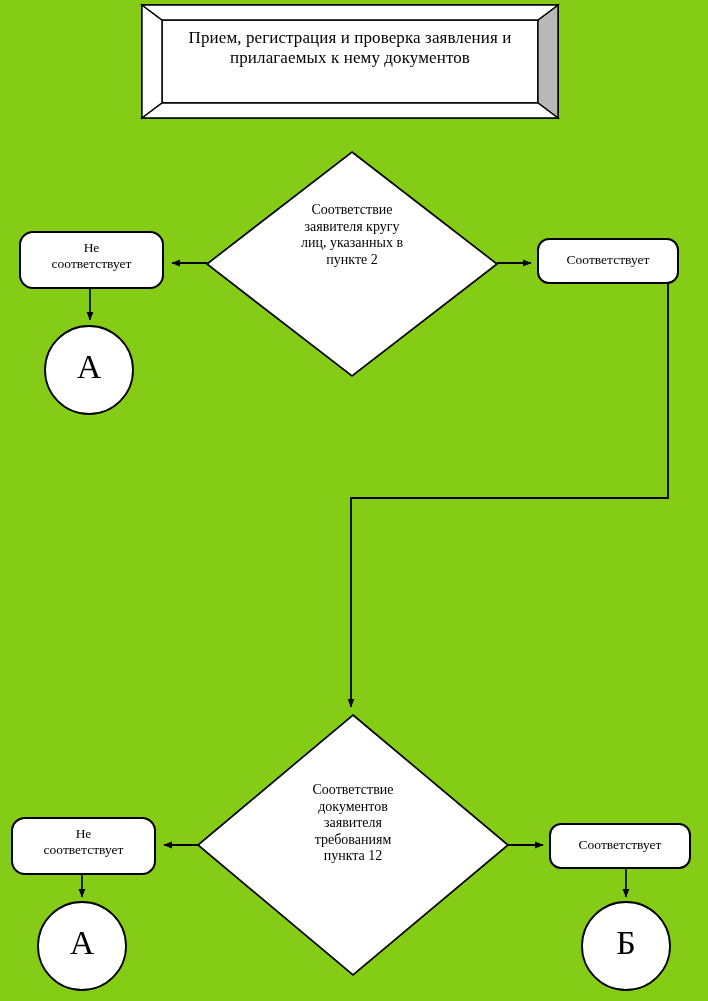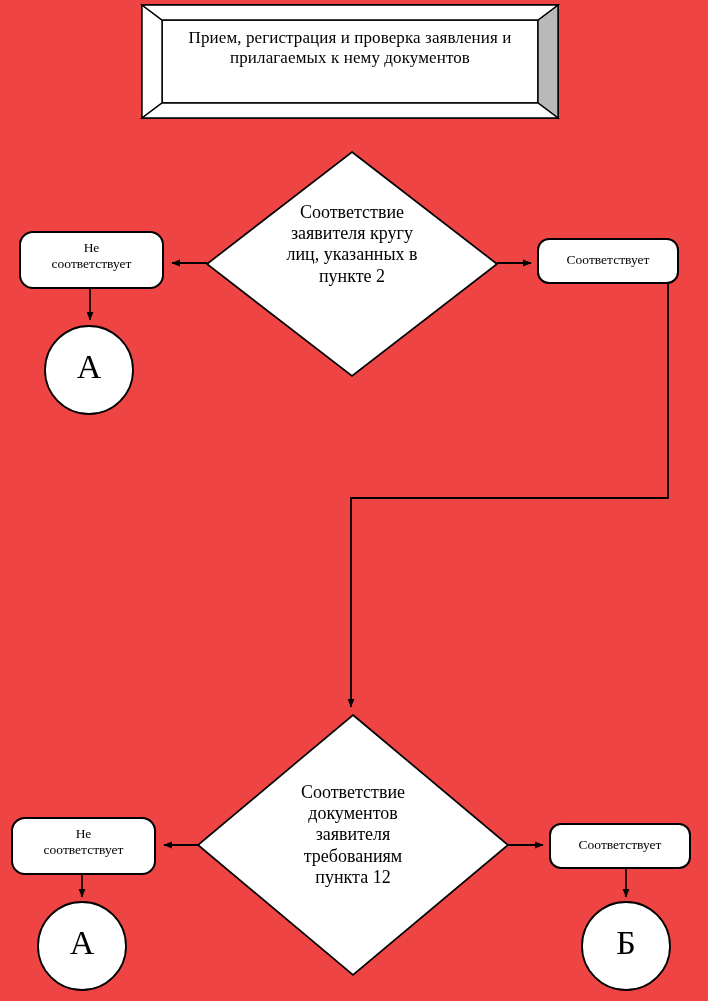--- a/index.html
+++ b/index.html
@@ -9,21 +9,21 @@
     background: #ffffff;
   }
   body {
     font-family: "Liberation Serif", "DejaVu Serif", serif;
     color: #000000;
   }
   #canvas {
     position: relative;
     width: 708px;
     height: 1001px;
-    background: #ef4444;
+    background: #84cc16;
     overflow: hidden;
   }
   #flow-svg {
     position: absolute;
     left: 0;
     top: 0;
     width: 708px;
     height: 1001px;
   }
   .node-text {
@@ -32,21 +32,21 @@
     line-height: 1.18;
     color: #000;
     pointer-events: none;
     white-space: pre-line;
   }
   .txt-process {
     font-size: 17px;
     letter-spacing: 0.1px;
   }
   .txt-decision {
-    font-size: 18px;
+    font-size: 14px;
   }
   .txt-branch {
     font-size: 13.5px;
   }
   .txt-connector {
     font-size: 34px;
     font-family: "Liberation Serif", "DejaVu Serif", serif;
   }
 </style>
 </head>

